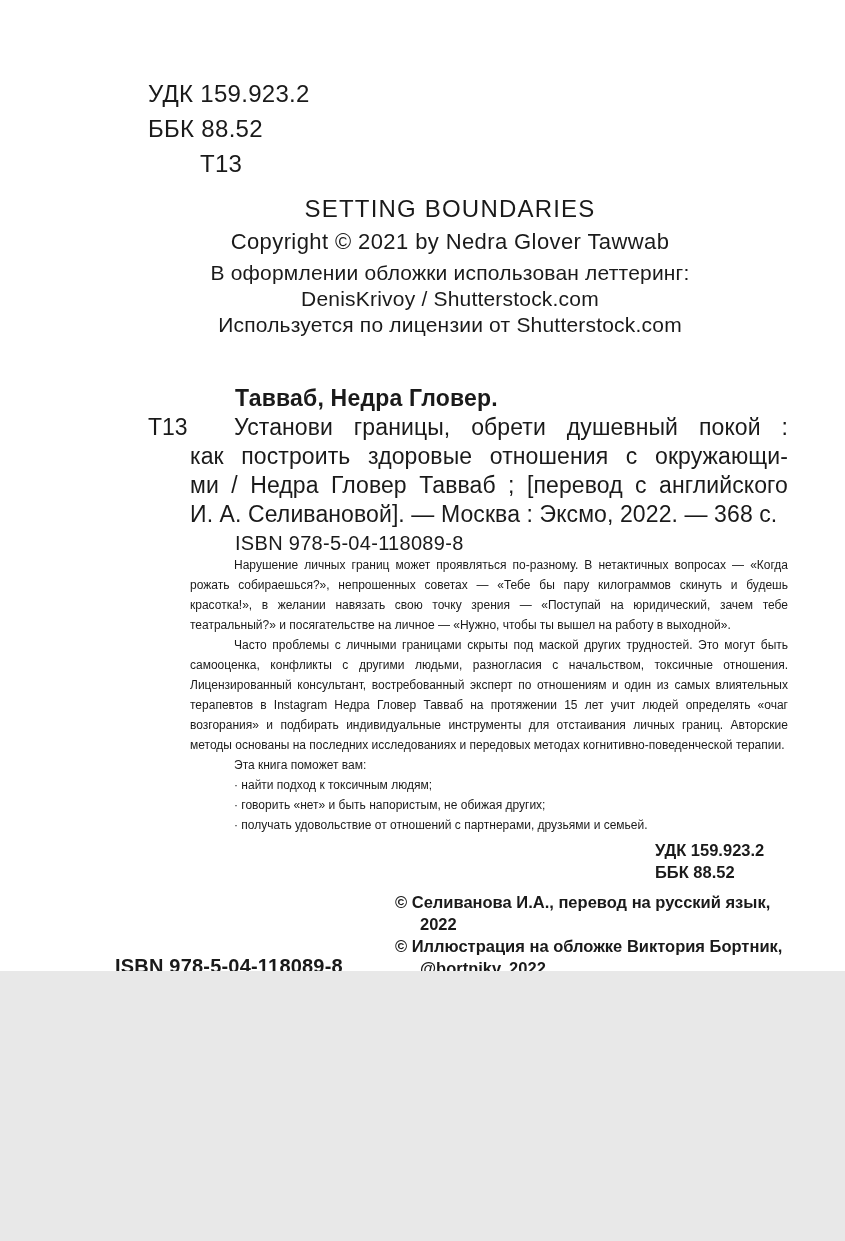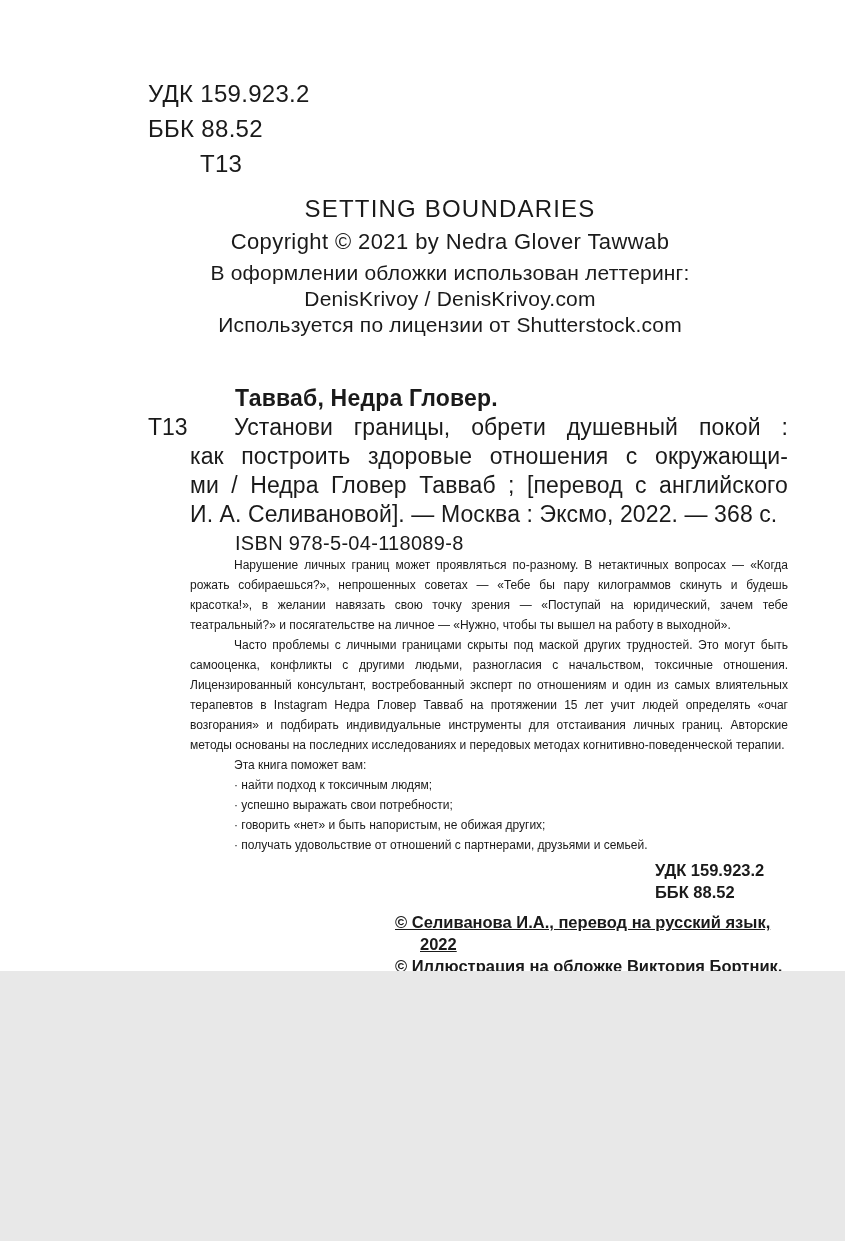--- a/index.html
+++ b/index.html
@@ -44,63 +44,62 @@
   .annotation p { margin: 0; line-height: 20px; text-align: justify; text-indent: 44px; hyphens: none; }
   .ann-intro { margin: 0; line-height: 20px; text-indent: 44px; }
   .ann-bullet { line-height: 20px; padding-left: 44px; }
 
   
   .class-bottom { margin-top: 4px; margin-left: 655px; font-weight: bold; font-size: 16.5px; line-height: 22px; white-space: nowrap; }
 
   
   .bottom-row { display: flex; margin-top: 8px; }
   .isbn-bottom { margin-left: 115px; width: 280px; align-self: flex-end; font-weight: bold; font-size: 20px; line-height: 24px; margin-bottom: 1px; letter-spacing: 0.2px; }
-  .copyrights { width: 402px; font-weight: bold; font-size: 16.5px; text-decoration: underline; }
+  .copyrights { width: 402px; font-weight: bold; font-size: 16.5px; }
   .copyrights .c-entry { line-height: 22px; padding-left: 25px; text-indent: -25px; }
 </style>
 </head>
 <body>
 
 <div class="page">
 
   <div class="class-top">
     <div>УДК 159.923.2</div>
     <div>ББК 88.52</div>
     <div class="sign">Т13</div>
   </div>
 
   <div class="center-block orig">
     <div class="orig-title">SETTING BOUNDARIES</div>
     <div class="orig-copy">Copyright © 2021 by Nedra Glover Tawwab</div>
   </div>
 
   <div class="center-block lettering">
     <div>В оформлении обложки использован леттеринг:</div>
-    <div>DenisKrivoy / DenisKrivoy.com</div>
+    <div>DenisKrivoy / Shutterstock.com</div>
     <div>Используется по лицензии от Shutterstock.com</div>
   </div>
 
   <div class="record">
     <div class="record-heading">Тавваб, Недра Гловер.</div>
     <div class="record-sign">Т13</div>
     <div class="record-lines">
       <div class="rl rl-first">Установи границы, обрети душевный покой :</div>
       <div class="rl">как построить здоровые отношения с окружающи-</div>
       <div class="rl">ми / Недра Гловер Тавваб ; [перевод с английского</div>
       <div class="rl rl-last">И. А. Селивановой]. — Москва : Эксмо, 2022. — 368 с.</div>
     </div>
     <div class="record-isbn">ISBN 978-5-04-118089-8</div>
   </div>
 
   <div class="annotation">
     <p>Нарушение личных границ может проявляться по-разному. В нетактичных вопросах — «Когда рожать собираешься?», непрошенных советах — «Тебе бы пару килограммов скинуть и будешь красотка!», в желании навязать свою точку зрения — «Поступай на юридический, зачем тебе театральный?» и посягательстве на личное — «Нужно, чтобы ты вышел на работу в выходной».</p>
     <p>Часто проблемы с личными границами скрыты под маской других трудностей. Это могут быть самооценка, конфликты с другими людьми, разногласия с начальством, токсичные отношения. Лицензированный консультант, востребованный эксперт по отношениям и один из самых влиятельных терапевтов в Instagram Недра Гловер Тавваб на протяжении 15 лет учит людей определять «очаг возгорания» и подбирать индивидуальные инструменты для отстаивания личных границ. Авторские методы основаны на последних исследованиях и передовых методах когнитивно-поведенческой терапии.</p>
     <div class="ann-intro">Эта книга поможет вам:</div>
     <div class="ann-bullet">· найти подход к токсичным людям;</div>
-    <div class="ann-bullet">· успешно выражать свои потребности;</div>
     <div class="ann-bullet">· говорить «нет» и быть напористым, не обижая других;</div>
     <div class="ann-bullet">· получать удовольствие от отношений с партнерами, друзьями и семьей.</div>
   </div>
 
   <div class="class-bottom">
     <div>УДК 159.923.2</div>
     <div>ББК 88.52</div>
   </div>
 
   <div class="bottom-row">

